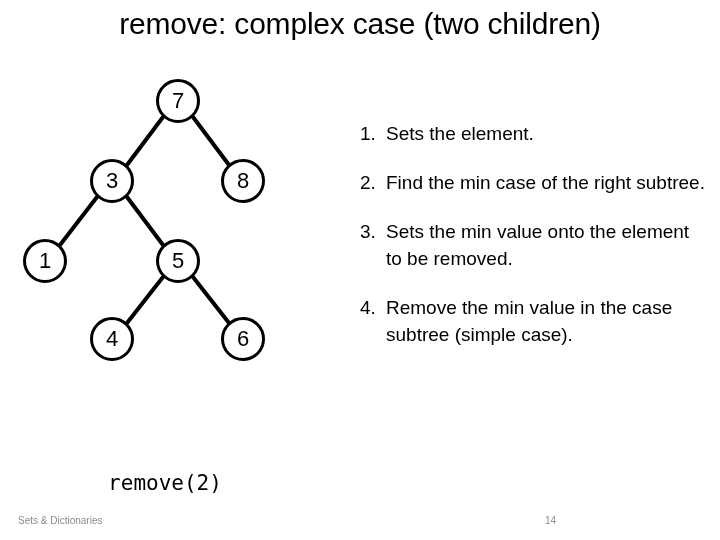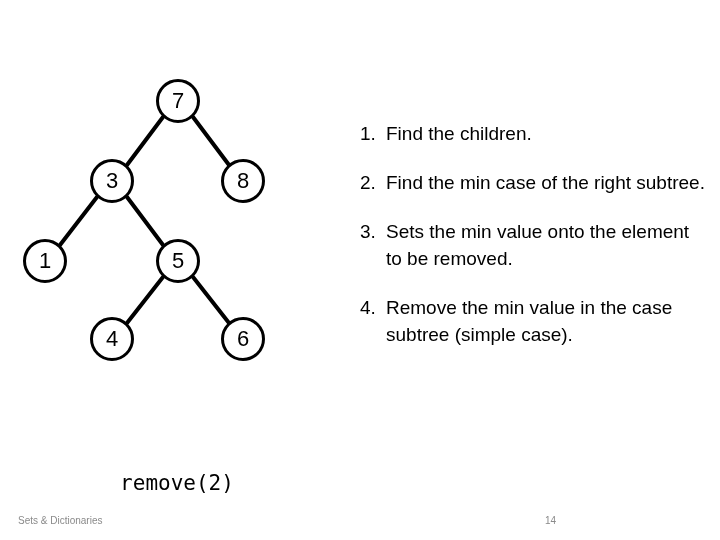--- a/index.html
+++ b/index.html
@@ -90,21 +90,21 @@
     font-size: 19px;
     line-height: 27px;
   }
   .step-text {
     display: block;
   }
 
   
   #code-caption {
     position: absolute;
-    left: 12px;
+    left: 0;
     top: 470px;
     width: 330px;
     text-align: center;
     font-family: "DejaVu Sans Mono", "Liberation Mono", monospace;
     font-size: 21px;
     line-height: 26px;
     color: #000;
   }
 
   
@@ -134,20 +134,21 @@
     position: absolute;
     right: 24px;
     top: 0;
   }
 </style>
 </head>
 <body>
 
 <div id="slide">
 
+  <div id="slide-title">remove: complex case (two children)</div>
 
   <div id="tree-figure">
     <svg id="tree-edges" viewBox="0 0 330 320">
       <g id="edge-group" stroke="#000000" stroke-width="4" stroke-linecap="round">
           <line x1="163" y1="47" x2="127" y2="95"></line>
           <line x1="193" y1="47" x2="229" y2="95"></line>
           <line x1="97" y1="127" x2="60" y2="175"></line>
           <line x1="127" y1="127" x2="163" y2="175"></line>
           <line x1="163" y1="207" x2="127" y2="253"></line>
           <line x1="193" y1="207" x2="229" y2="253"></line>
@@ -160,21 +161,21 @@
         <div class="tree-node" style="left: 23px; top: 169px; background: rgb(255, 255, 255);"><span>1</span></div>
         <div class="tree-node" style="left: 156px; top: 169px; background: rgb(255, 255, 255);"><span>5</span></div>
         <div class="tree-node" style="left: 90px; top: 247px; background: rgb(255, 255, 255);"><span>4</span></div>
         <div class="tree-node" style="left: 221px; top: 247px; background: rgb(255, 255, 255);"><span>6</span></div>
       </div>
   </div>
 
   <div id="steps-list">
       <div class="step-item">
         <span class="step-number">1.</span>
-        <span class="step-text">Find the children.</span>
+        <span class="step-text">Sets the element.</span>
       </div>
       <div class="step-item">
         <span class="step-number">2.</span>
         <span class="step-text">Find the min case of the right subtree.</span>
       </div>
       <div class="step-item">
         <span class="step-number">3.</span>
         <span class="step-text">Sets the min value onto the element to be removed.</span>
       </div>
       <div class="step-item">

